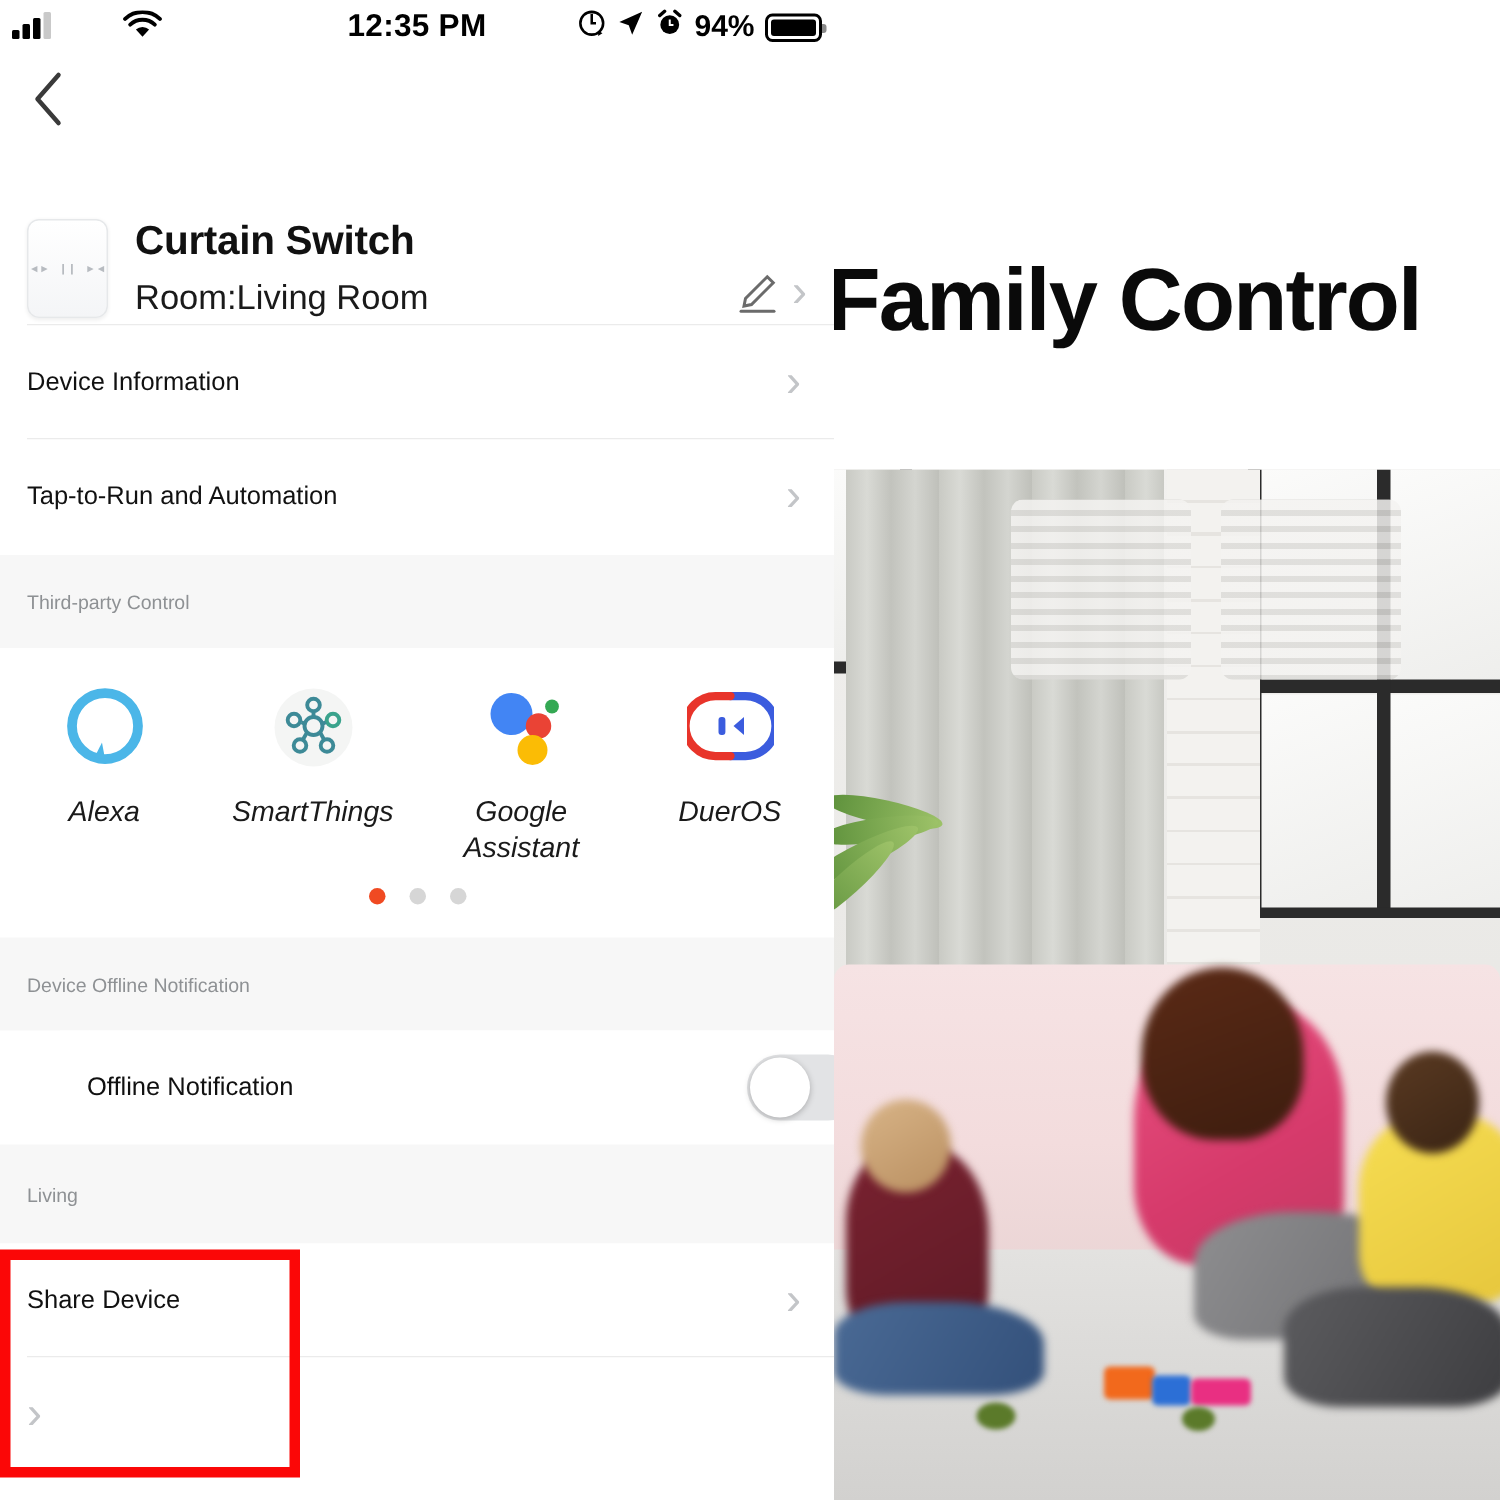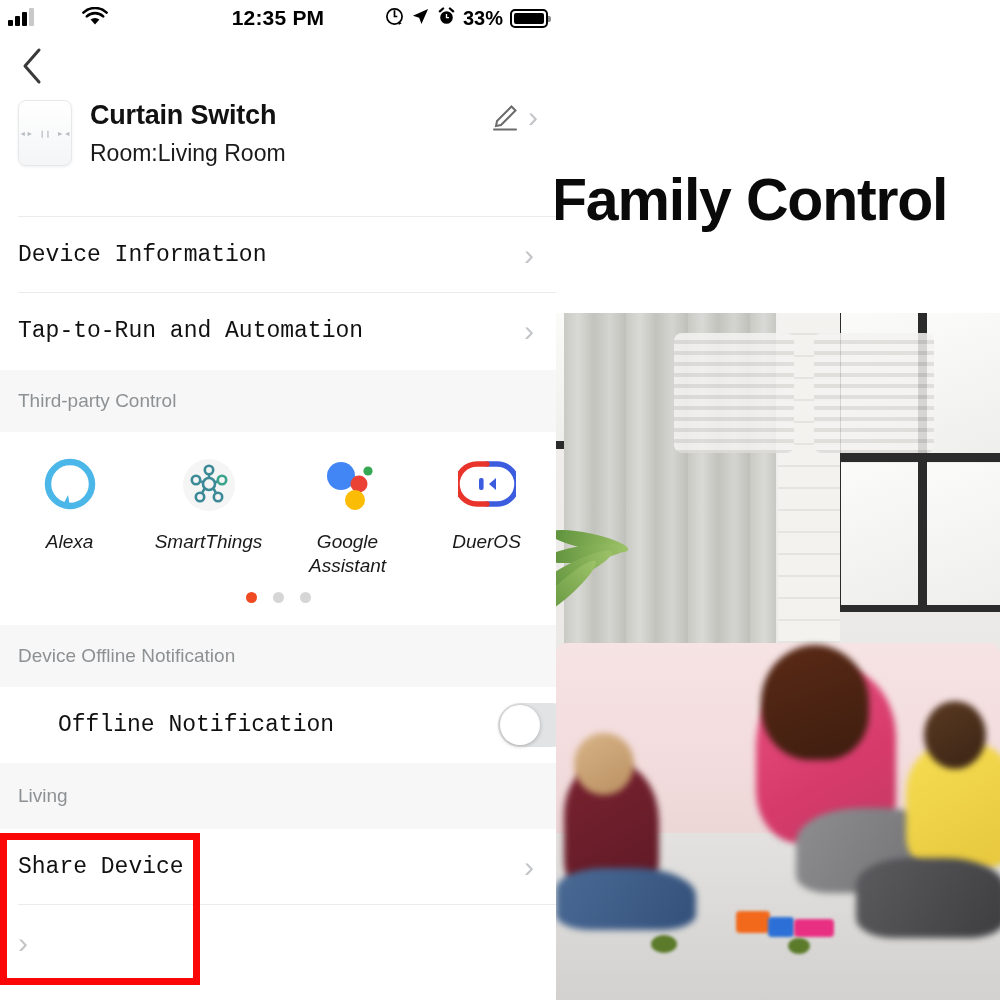--- a/index.html
+++ b/index.html
@@ -49,21 +49,21 @@
   
   .navbar { position: absolute; left: 0; top: 36px; width: 556px; height: 58px; }
   .back-btn {
     position: absolute; left: 10px; top: 8px; width: 44px; height: 44px;
     display: flex; align-items: center; justify-content: center; cursor: pointer;
   }
 
   
   .dev-header {
     position: absolute; left: 0; top: 100px; width: 556px; height: 112px;
-    display: flex; align-items: flex-start; padding: 0 18px;
+    display: flex; align-items: flex-end; padding: 0 18px;
   }
   .dev-icon {
     width: 54px; height: 66px; flex: 0 0 54px;
     background: linear-gradient(#ffffff, #f4f5f7);
     border: 1px solid #e6e8ea; border-radius: 8px;
     box-shadow: 0 1px 3px rgba(0,0,0,.07);
     display: flex; align-items: center; justify-content: center; gap: 6px;
   }
   .dev-icon span { font-size: 7px; color: #b7bbc0; line-height: 1; }
   .dev-texts { margin-left: 18px; flex: 1; }
@@ -73,26 +73,26 @@
   .pencil-ico { width: 30px; height: 30px; cursor: pointer; }
   .chev { color: #c3c5c8; }
 
   
   .hr { position: absolute; left: 18px; width: 538px; height: 1px; background: #ebebeb; }
   .row {
     position: absolute; left: 0; width: 556px; height: 75px;
     display: flex; align-items: center; padding: 0 22px 0 18px;
     background: #fff; cursor: pointer;
   }
-  .row-label { font-size: 23px; color: #111; flex: 1; font-family: Liberation Mono, monospace; }
+  .row-label { font-size: 17px; color: #111; flex: 1; }
   .section {
     position: absolute; left: 0; width: 556px;
     background: #f7f7f7; display: flex; align-items: center; padding: 0 18px;
   }
-  .section-label { font-size: 19px; color: #8e9194; }
+  .section-label { font-size: 13px; color: #8e9194; }
 
   
   .tp-area { position: absolute; left: 0; width: 556px; background: #fff; font-style: italic; }
   .tp-grid { display: flex; padding-top: 22px; }
   .tp-cell { flex: 1; display: flex; flex-direction: column; align-items: center; cursor: pointer; }
   .tp-ico { width: 62px; height: 62px; display: flex; align-items: center; justify-content: center; }
   .tp-name {
     margin-top: 14px; font-size: 19px; color: #1a1a1a; text-align: center;
     line-height: 1.25; max-width: 110px;
   }
@@ -221,21 +221,21 @@
             <path d="M18 2 L2 9.2 L8.6 11.4 L11 18 Z" fill="#000"></path>
           </svg>
         </span>
         <span>
           <svg width="19" height="19" viewBox="0 0 20 20">
             <circle cx="10" cy="11" r="6.6" fill="#000"></circle>
             <path d="M3 4.6 L6.4 1.6 M17 4.6 L13.6 1.6" stroke="#000" stroke-width="2.4" stroke-linecap="round"></path>
             <path d="M10 7.4 v3.8 h2.6" stroke="#fff" stroke-width="1.4" fill="none"></path>
           </svg>
         </span>
-        <span class="sb-pct">33%</span>
+        <span class="sb-pct">94%</span>
         <span class="sb-batt">
             <i></i>
           </span>
       </div>
     </div>
 
     <div class="navbar">
       <div class="back-btn">
         <svg width="26" height="40" viewBox="0 0 26 40">
           <path d="M20 4 L6 20 L20 36" stroke="#3a3a3a" stroke-width="3" fill="none" stroke-linecap="round" stroke-linejoin="round"></path>

